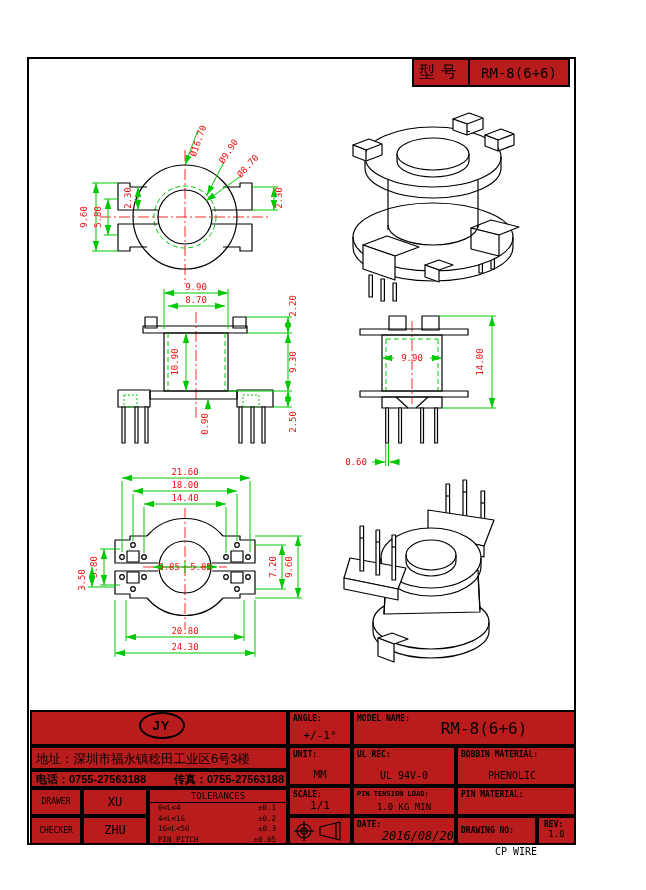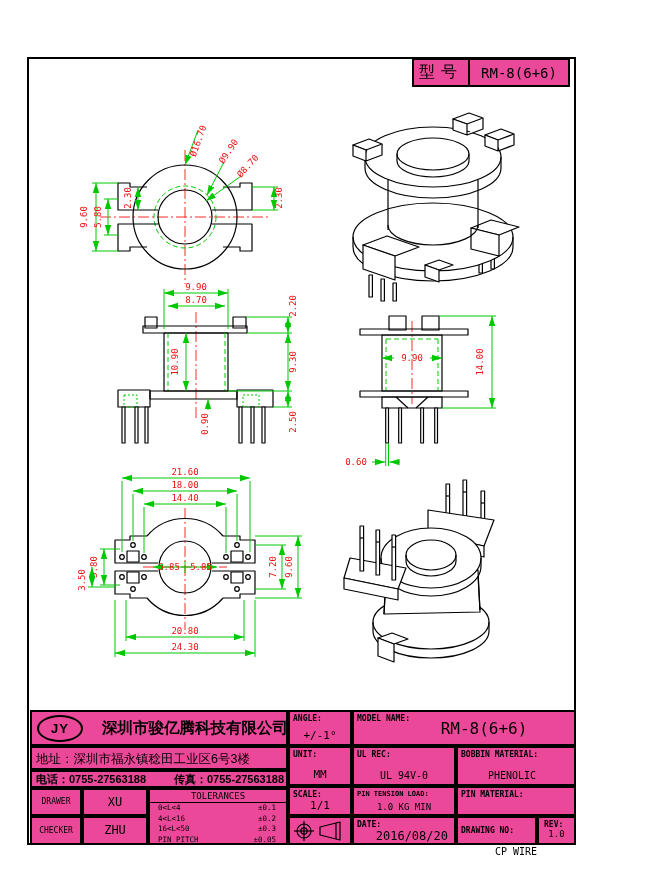--- a/index.html
+++ b/index.html
@@ -1,39 +1,39 @@
 <!DOCTYPE html>
 <html><head>
 <meta charset="utf-8">
 <style>
   html,body{margin:0;padding:0;background:#fff;}
   .sheet{position:relative;width:646px;height:890px;background:#fff;overflow:hidden;
          font-family:"Liberation Sans","DejaVu Sans",sans-serif;}
   .frame{position:absolute;left:27px;top:57px;width:549px;height:788px;
          border:2px solid #000;box-sizing:border-box;}
   .abs{position:absolute;}
-  .cell{position:absolute;box-sizing:border-box;border:2px solid #000;background:#ec4899;}
+  .cell{position:absolute;box-sizing:border-box;border:2px solid #000;background:#b91c1c;}
   .mono{font-family:"DejaVu Sans Mono","Liberation Mono",monospace;}
   
   .tb-label{display:flex;align-items:center;justify-content:center;font-size:16px;letter-spacing:6px;}
   .tb-value{display:flex;align-items:center;justify-content:center;font-size:14px;}
   
   .out{stroke:#000;stroke-width:1.2;fill:none;stroke-linejoin:round;}
   .outf{stroke:#000;stroke-width:1.2;fill:#fff;stroke-linejoin:round;}
   .dim{stroke:#00c800;stroke-width:1;fill:none;}
   .gd{stroke:#00c800;stroke-width:1;fill:none;stroke-dasharray:5 3;}
   .gdot{stroke:#00c800;stroke-width:1;fill:none;stroke-dasharray:2 2;}
   .cl{stroke:#ff2a2a;stroke-width:1;fill:none;stroke-dasharray:11 3 2 3;}
   .dimt{fill:#ee1010;font-family:"DejaVu Sans Mono","Liberation Mono",monospace;
         font-size:9px;text-anchor:middle;}
   
   .lbl{font-family:"DejaVu Sans Mono","Liberation Mono",monospace;font-size:8px;padding:2px 0 0 3px;font-weight:bold;}
   .val{font-family:"DejaVu Sans Mono","Liberation Mono",monospace;font-size:11px;text-align:center;}
   .spec-cell{display:flex;flex-direction:column;justify-content:space-between;}
-  .logo-row{display:flex;align-items:center;gap:19px;padding-left:5px;}
+  .logo-row{display:flex;align-items:center;gap:19px;padding-left:5px;flex-direction:column;}
   .logo-ellipse{width:42px;height:23px;border:2px solid #000;border-radius:50%;
         display:flex;align-items:center;justify-content:center;
         font-weight:bold;font-size:13px;letter-spacing:1px;flex:0 0 auto;}
   .coname{font-weight:bold;font-size:15.5px;white-space:nowrap;}
   .addr{font-weight:normal;font-size:12.5px;padding:3px 0 0 4px;white-space:nowrap;}
   .phone{display:flex;font-size:11px;font-weight:bold;align-items:center;height:100%;}
   .phone .p1{padding-left:4px;width:138px;}
   .tol-title{font-family:"DejaVu Sans Mono","Liberation Mono",monospace;font-size:9px;
         text-align:center;border-bottom:1.5px solid #000;padding:1px 0;}
   .tol-row{display:flex;justify-content:space-between;
@@ -405,21 +405,21 @@
       <circle class="out" cx="10" cy="12" r="7" stroke-width="1.3"></circle>
       <circle class="out" cx="10" cy="12" r="3.2" stroke-width="1.3"></circle>
       <line class="out" x1="0" y1="12" x2="20" y2="12"></line>
       <line class="out" x1="10" y1="2" x2="10" y2="22"></line>
       <path class="out" d="M26,8 L46,3 L46,21 L26,16 Z" stroke-width="1.3"></path>
       <line class="out" x1="42" y1="4" x2="42" y2="20"></line>
     </svg>
   </div>
   <div class="cell spec-cell" style="left:352px;top:816px;width:104px;height:29px;">
     <div class="lbl">DATE:</div>
-    <div class="val" style="padding-bottom:2px;text-align:right;padding-right:6px;font-size:12px;">2016/08/20</div>
+    <div class="val" style="padding-bottom:2px;text-align:right;padding-right:0;font-size:12px;font-style:italic;">2016/08/20</div>
   </div>
   <div class="cell" style="left:456px;top:816px;width:81px;height:29px;">
     <div class="lbl" style="line-height:22px;">DRAWING NO:</div>
   </div>
   <div class="cell" style="left:537px;top:816px;width:39px;height:29px;">
     <div class="lbl" style="padding-left:5px;">REV:</div>
     <div class="val" style="font-size:9px;">1.0</div>
   </div>
 
 </div>

